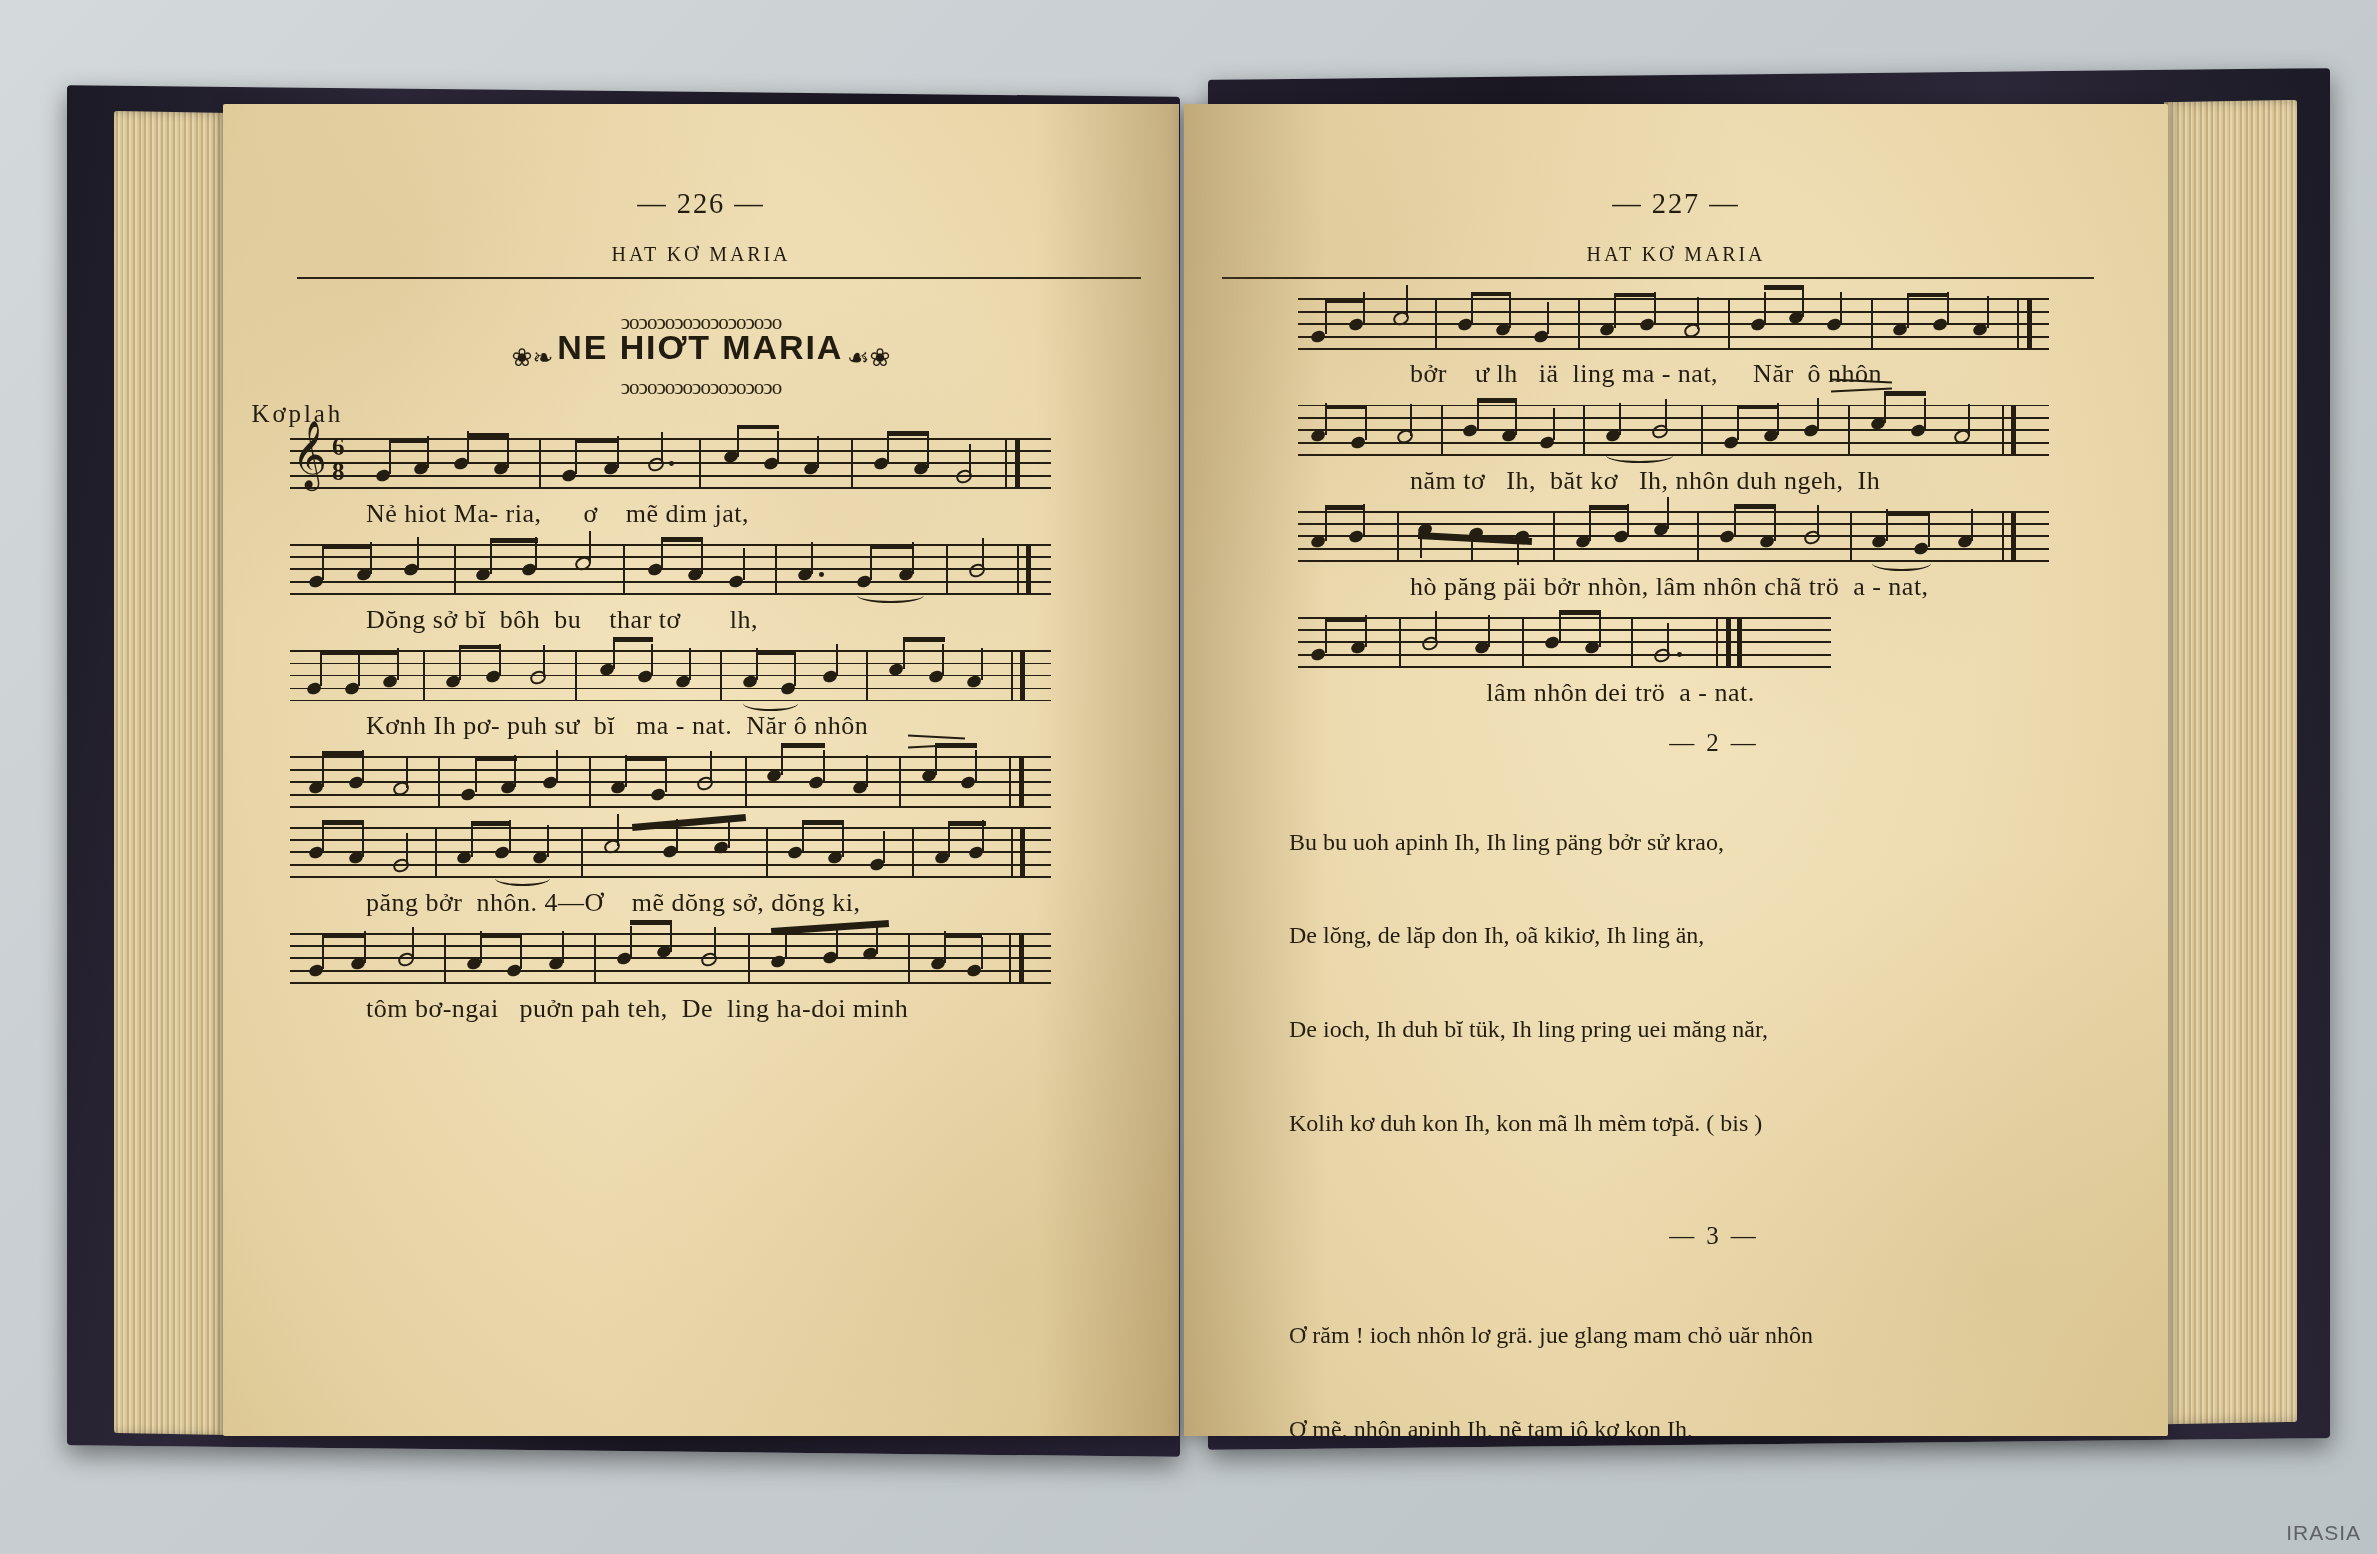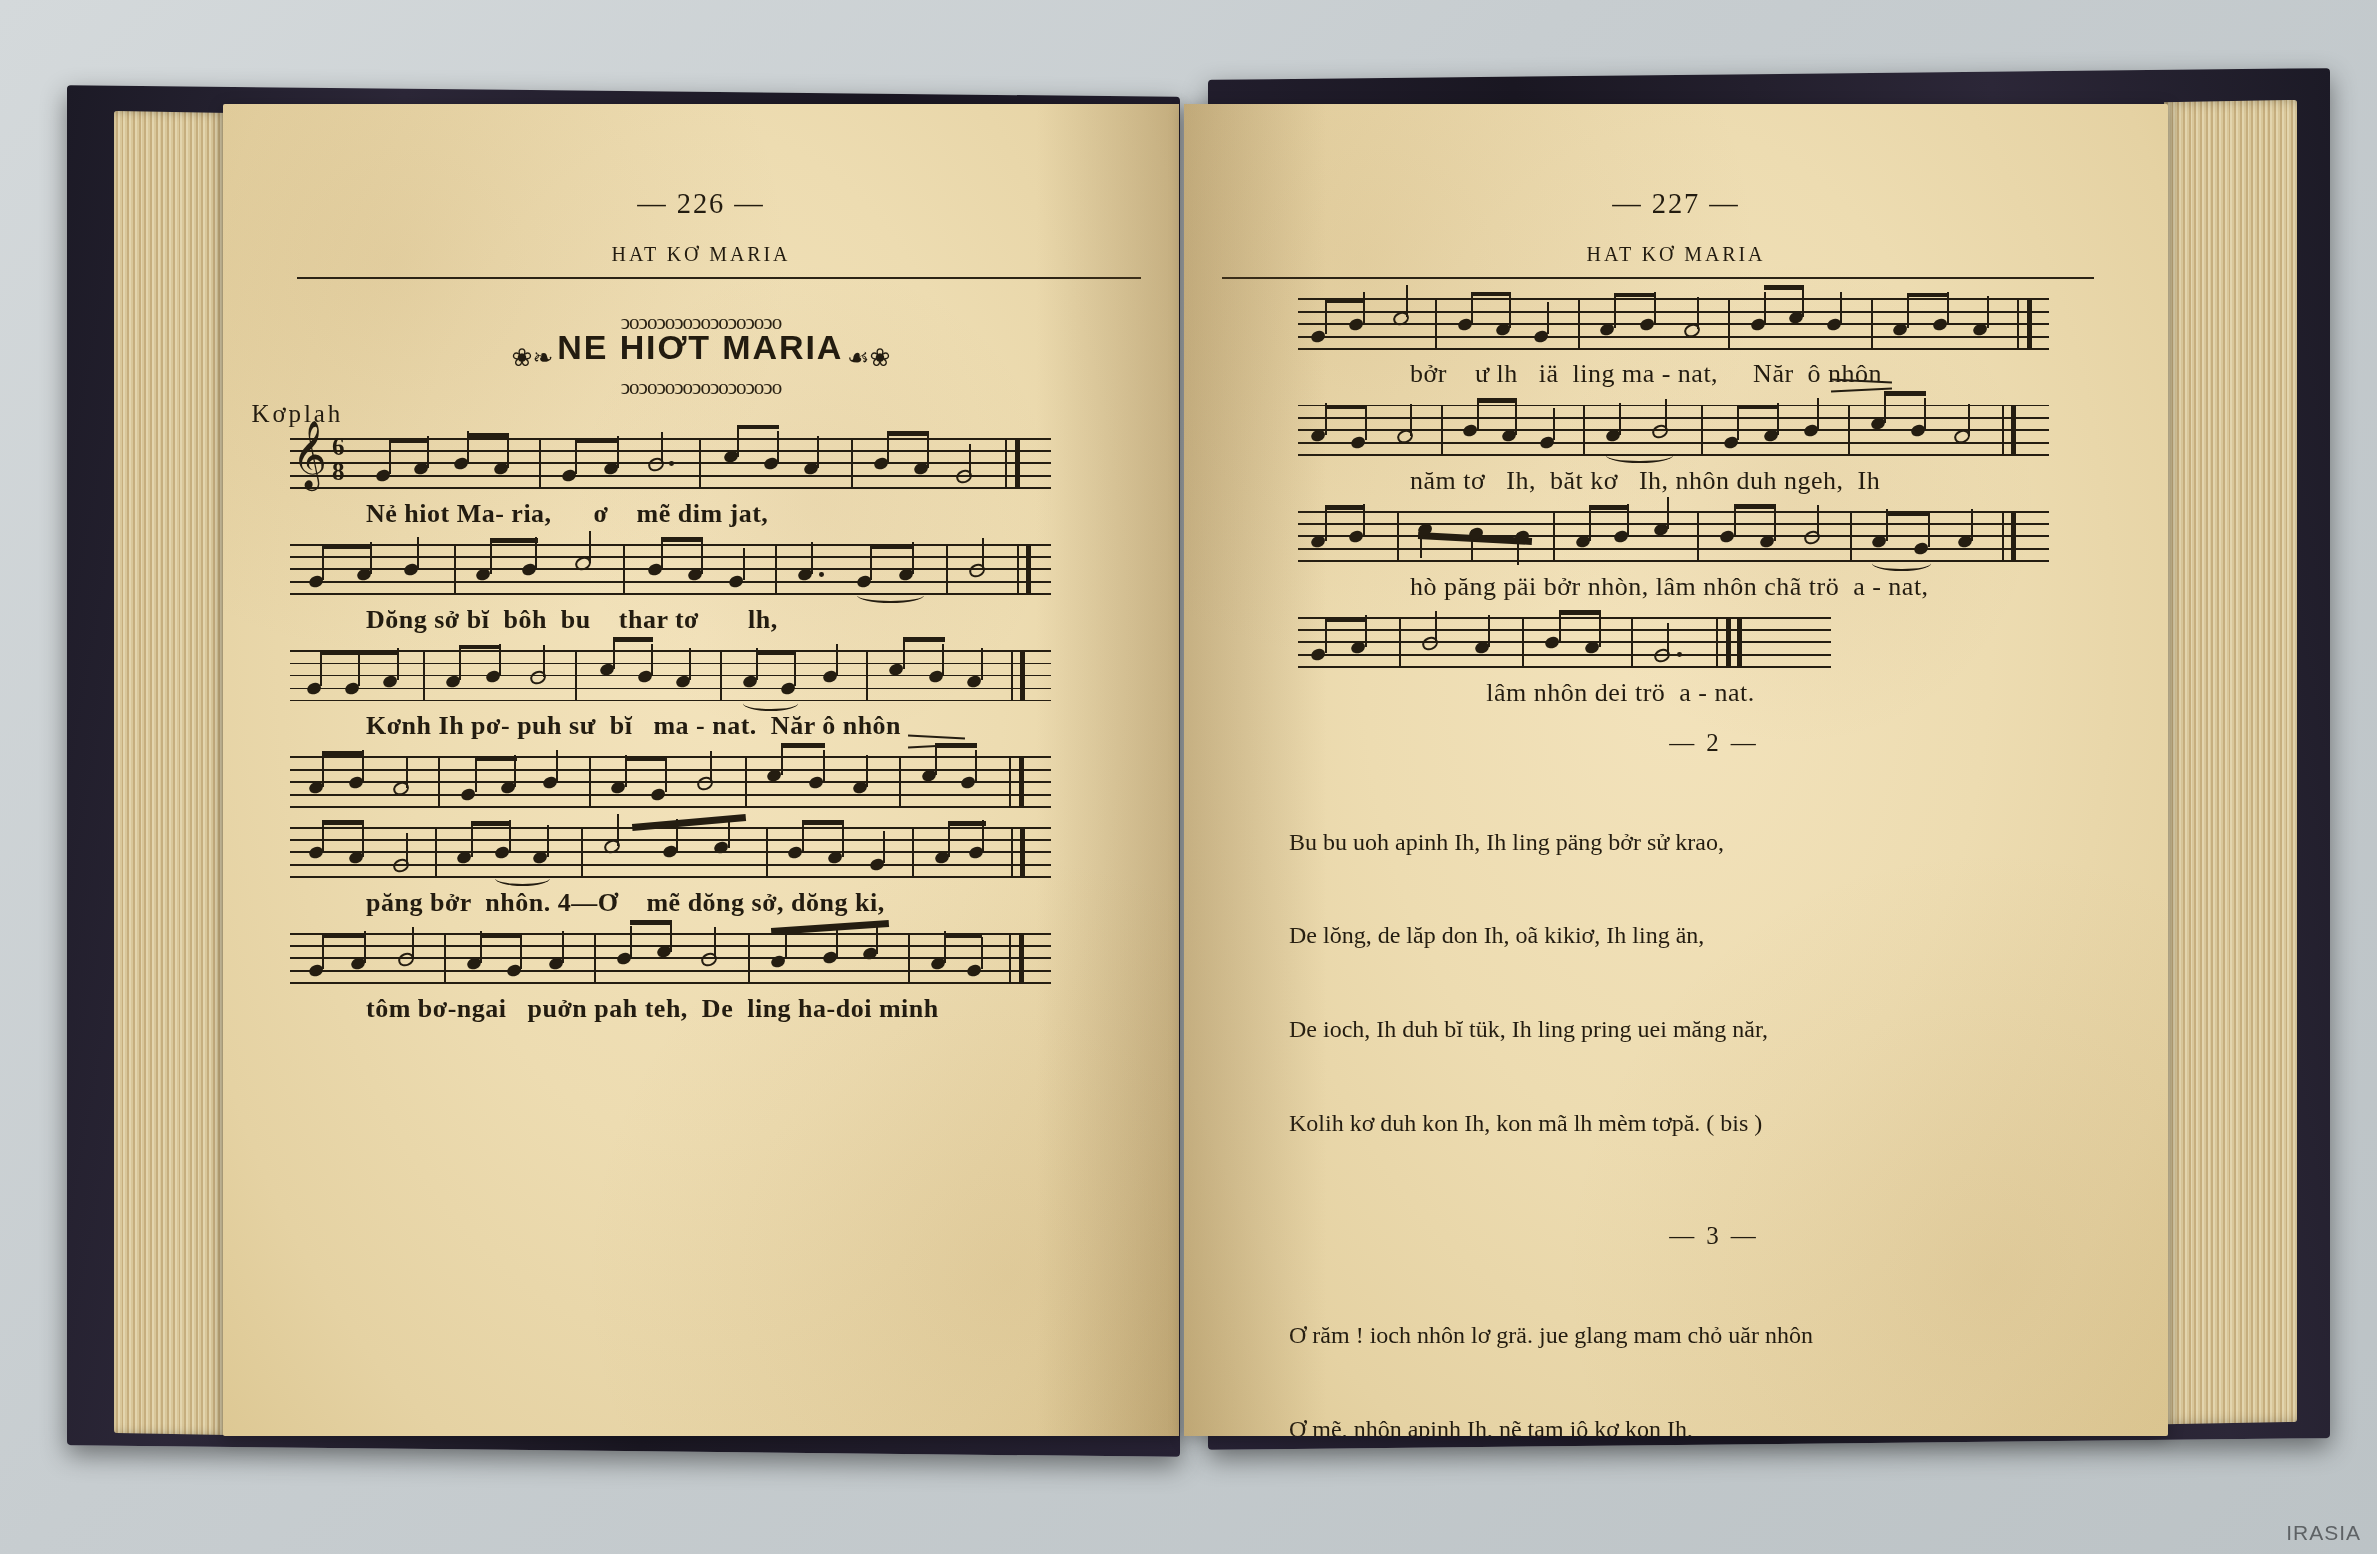--- a/index.html
+++ b/index.html
@@ -303,21 +303,21 @@
   .hairpin::before { top: 0;  transform: rotate(3deg); }
   .hairpin::after  { top: 9.5px; transform: rotate(-3deg); }
 
   
   .lyrics {
     font-size: 26px;
     letter-spacing: 0.5px;
     margin-top: 5.7px;
     white-space: pre;
   }
-  #page-left .lyrics  { margin-left: 76px; font-weight: bold; }
+  #page-left .lyrics  { margin-left: 76px; }
   #page-right .lyrics { margin-left: 112px; }
 
   
   .verse-num {
     text-align: center;
     font-size: 25px;
     margin: 21px 0 7.6px 0;
     letter-spacing: 2.9px;
   }
   #page-right .verse-num { margin-left: 76px; }

